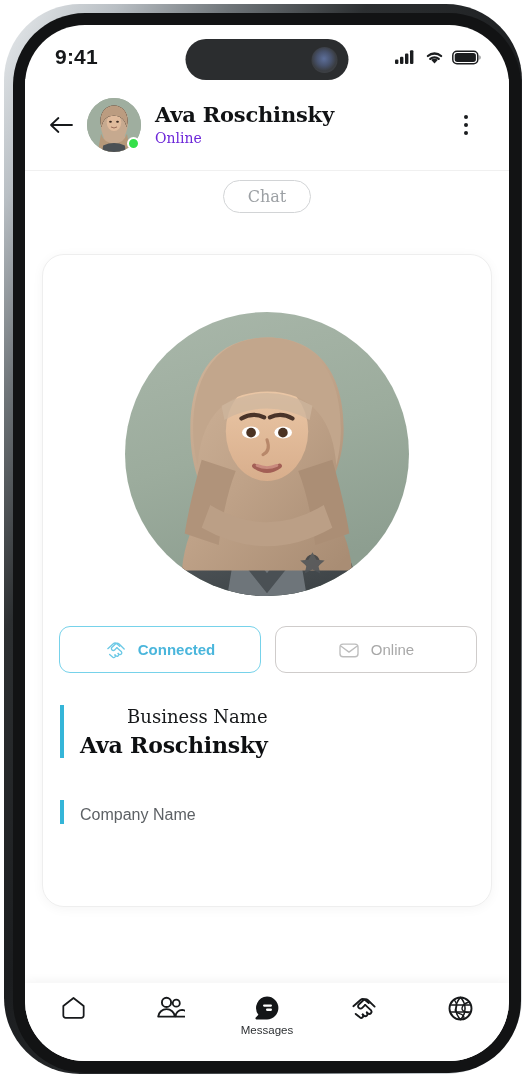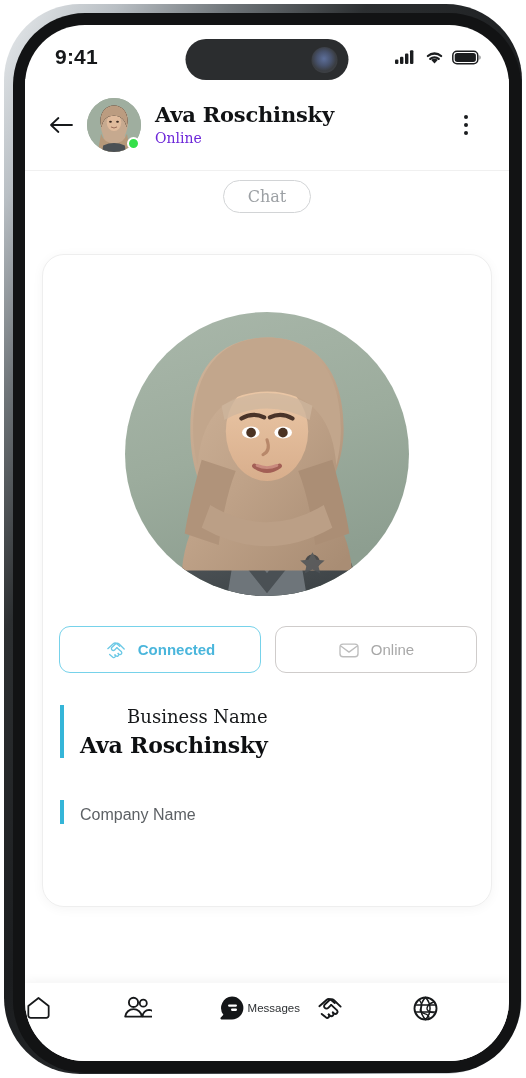--- a/index.html
+++ b/index.html
@@ -284,21 +284,21 @@
     height: 78px;
     background: #ffffff;
     display: flex;
     align-items: flex-start;
     padding-top: 12px;
     box-shadow: 0 -2px 10px rgba(0,0,0,0.05);
   }
   .nav-item {
     flex: 1 1 0;
     display: flex;
-    flex-direction: row;
+    flex-direction: column;
     align-items: center;
     gap: 3px;
   }
   .nav-label {
     font-size: 11.5px;
     color: #2d3033;
     font-weight: 500;
   }
 </style>
 </head>

